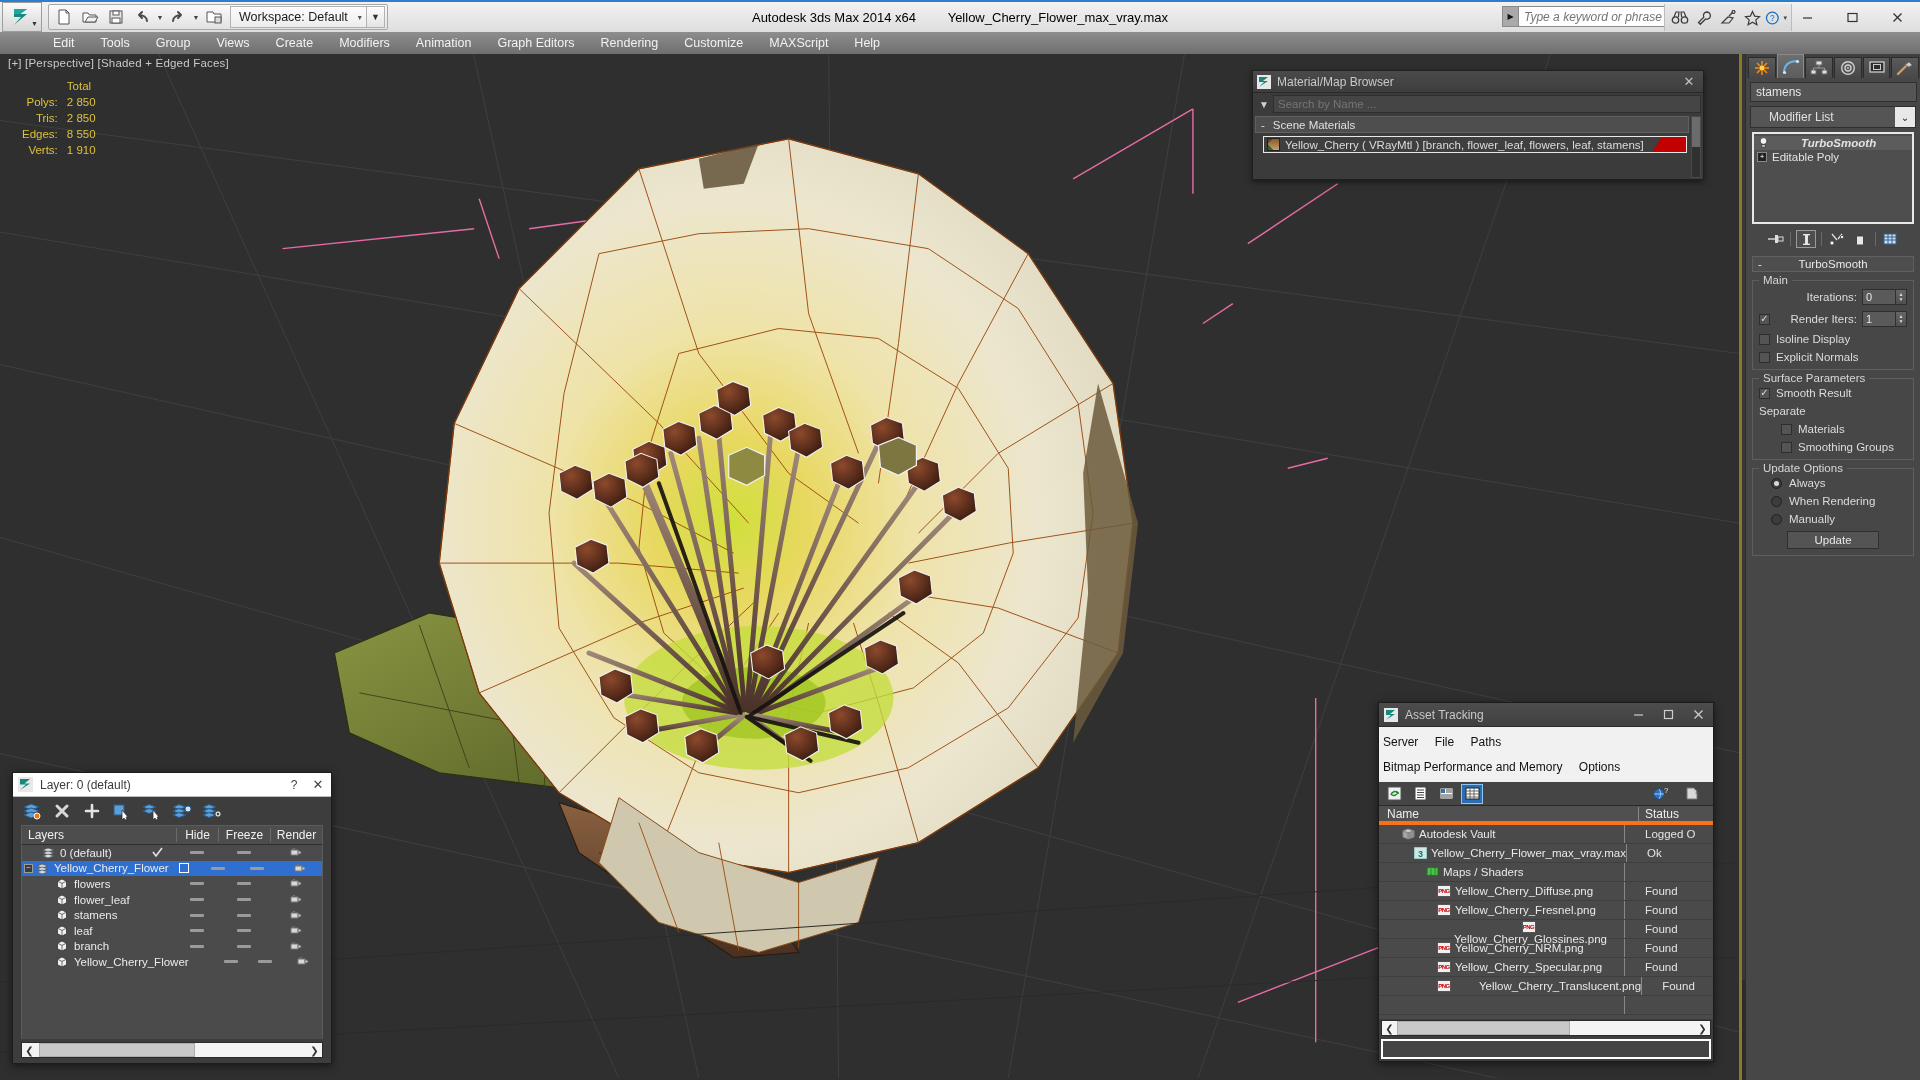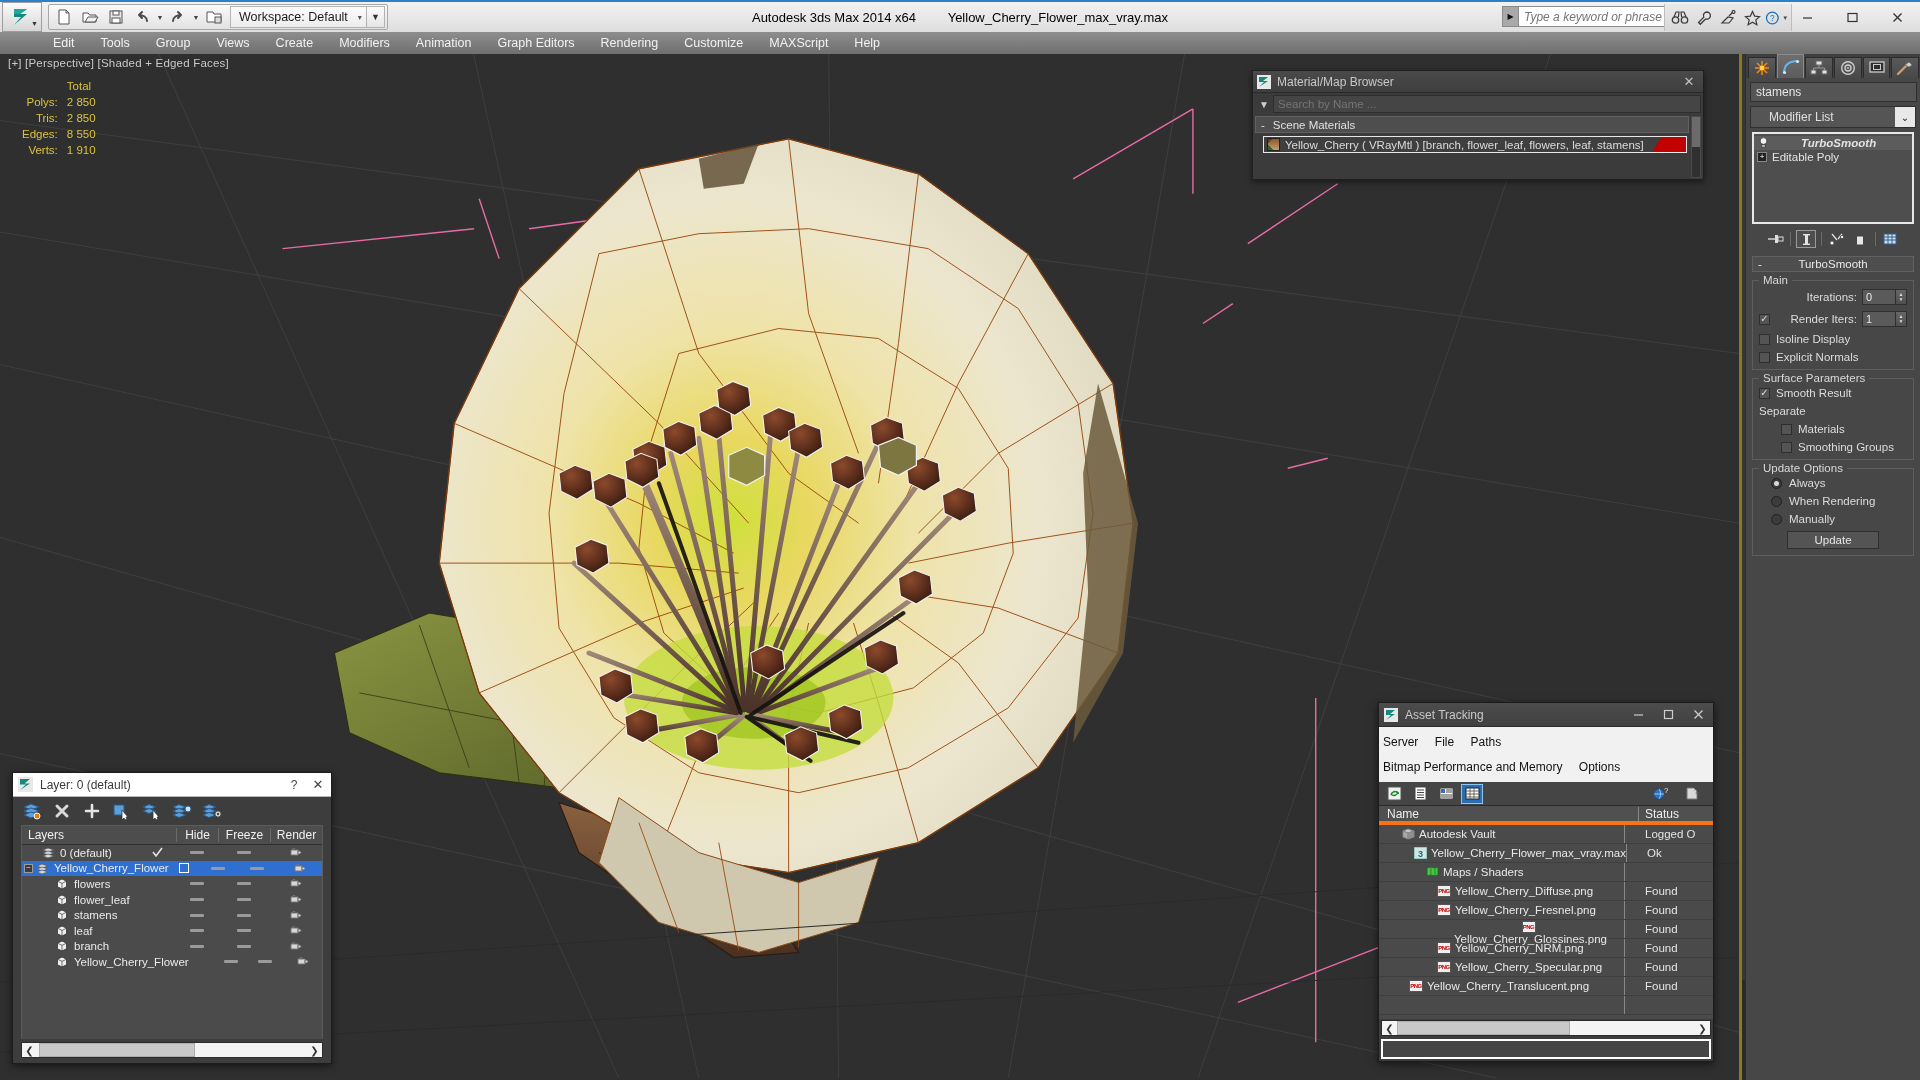--- a/index.html
+++ b/index.html
@@ -946,21 +946,21 @@
       <div class="at-row">
         <div class="at-row-name" style="padding-left:58px;">
           <span class="at-ricon">
               <span class="png-badge">PNG</span>
             </span>
           <span class="at-row-label">Yellow_Cherry_Specular.png</span>
         </div>
         <div class="at-row-status">Found</div>
       </div>
       <div class="at-row">
-        <div class="at-row-name" style="padding-left:30px;">
+        <div class="at-row-name" style="padding-left:58px;gap:24px;">
           <span class="at-ricon">
               <span class="png-badge">PNG</span>
             </span>
           <span class="at-row-label">Yellow_Cherry_Translucent.png</span>
         </div>
         <div class="at-row-status">Found</div>
       </div>
       <div class="at-row">
         <div class="at-row-name"></div>
           <div class="at-row-status"></div>

